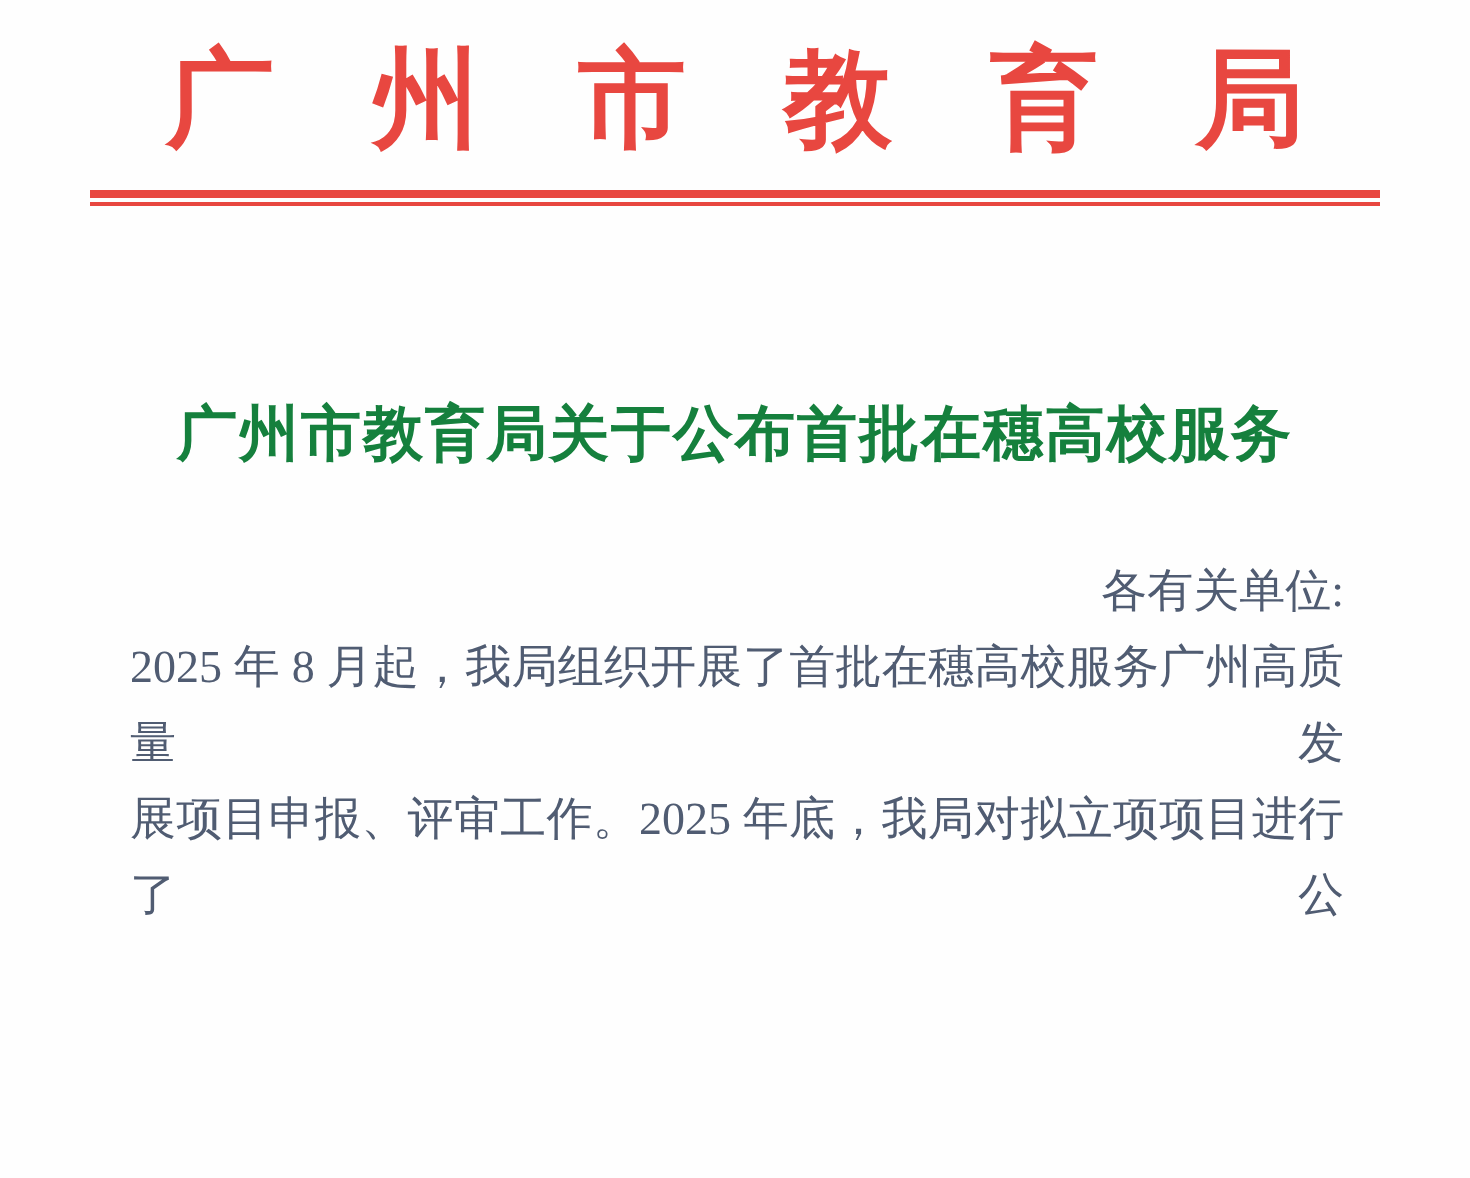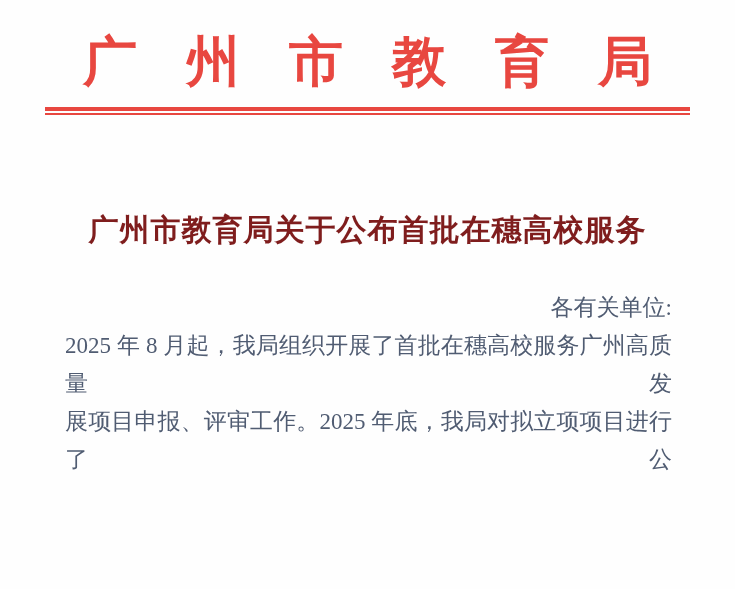--- a/index.html
+++ b/index.html
@@ -15,21 +15,21 @@
   }
   .page {
     position: relative;
     width: 735px;
     height: 589px;
     background: #fefefe;
   }
   
   .agency {
     margin: 0;
-    padding-top: 32px;
+    padding-top: 20px;
     text-align: center;
     white-space: nowrap;
     color: #e84740;
     font-size: 54px;
     line-height: 60px;
     font-weight: bold;
     letter-spacing: 49px;
     text-indent: 49px; 
   }
   .divider {
@@ -41,21 +41,21 @@
   }
   .divider-thin {
     margin-top: 2px;
     height: 2px;
     background: #e84740;
   }
   
   .title {
     margin: 96px 0 0 0;
     text-align: center;
-    color: #7f1d1d;
+    color: #15803d;
     font-size: 30px;
     line-height: 38px;
     font-weight: bold;
     letter-spacing: 1px;
   }
   .title-line { display: block; }
   
   .doc-body {
     margin: 40px 63px 0 65px;
     color: #505c72;

